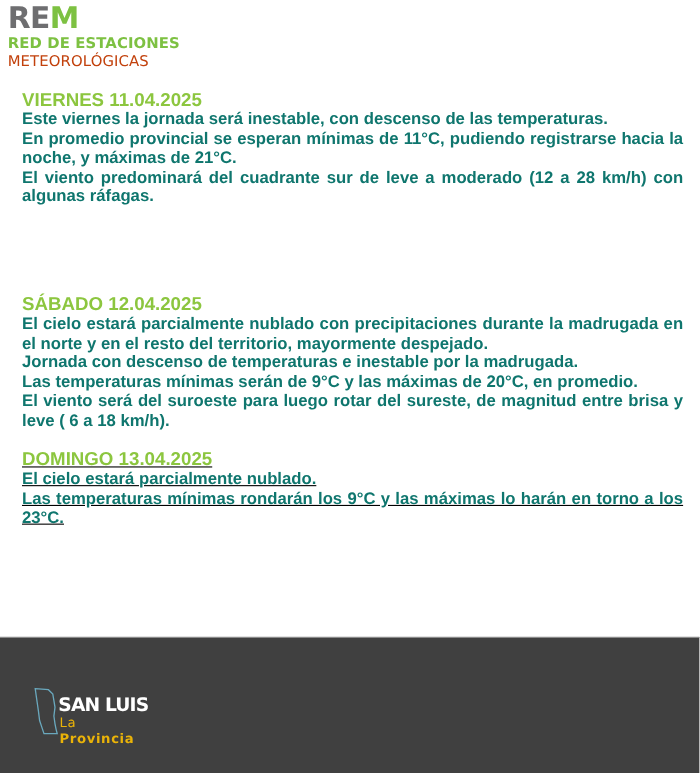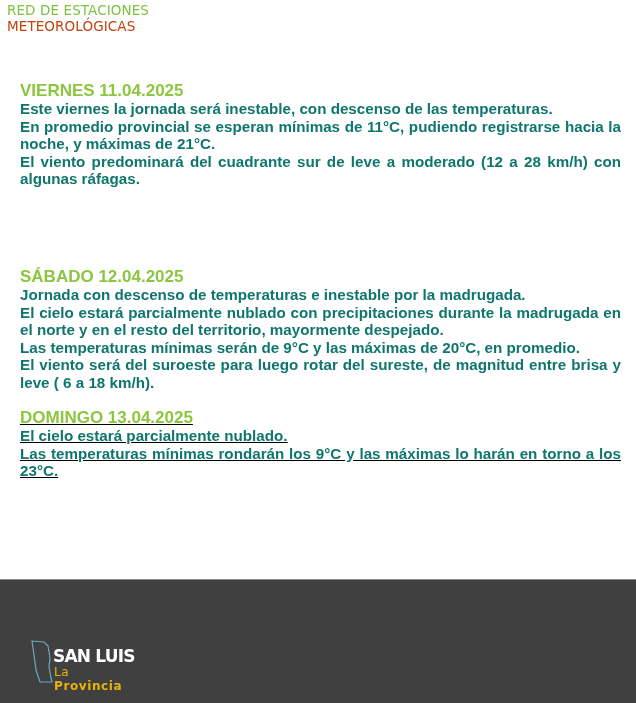--- a/index.html
+++ b/index.html
@@ -4,57 +4,58 @@
 <style>
   html, body { margin: 0; padding: 0; }
   body {
     width: 636px; height: 703px; background: #ffffff; position: relative; overflow: hidden;
     font-family: "Liberation Sans", sans-serif;
   }
   .logo { position: absolute; left: 7px; top: 2px; }
   .logo-rem { font-family: "DejaVu Sans", sans-serif; font-weight: bold; font-size: 27px; line-height: 30px; letter-spacing: -0.5px; }
   .logo-re { color: #6e6e70; }
   .logo-m { color: #7dc142; }
-  .logo-line1 { font-family: "DejaVu Sans", sans-serif; font-size: 13.5px; line-height: 16px; color: #7dc142; letter-spacing: 0.1px; }
+  .logo-line1 { font-family: "DejaVu Sans", sans-serif; font-size: 13.5px; line-height: 16px; color: #7dc142; letter-spacing: 0.1px; font-weight: bold; }
   .logo-line2 { font-family: "DejaVu Sans", sans-serif; font-size: 13.5px; line-height: 16px; color: #c2410c; letter-spacing: 0.1px; }
 
   .content { position: absolute; left: 20px; width: 601px; top: 82px; }
   .day { margin-bottom: 0; }
   .day-title { color: #8cc63f; font-weight: bold; font-size: 17px; line-height: 18px; }
   .para { color: #0f766e; font-weight: bold; font-size: 15.2px; line-height: 17.6px; text-align: justify; text-align-last: left; margin: 0; }
   .day1 { position: absolute; top: 0; left: 0; width: 601px; }
   .day2 { position: absolute; top: 186px; left: 0; width: 601px; }
   .day3 { position: absolute; top: 327px; left: 0; width: 601px; text-decoration: underline; }
 
   .footer { position: absolute; left: 0; top: 579px; width: 636px; height: 124px; background: #404040; border-top: 1px solid #8a8a8a; }
-  .sl-logo { position: absolute; left: 30px; top: 60px; width: 110px; height: 44px; }
+  .sl-logo { position: absolute; left: 30px; top: 45px; width: 110px; height: 44px; }
   .sl-map { position: absolute; left: 0; top: 0; }
   .sl-name { position: absolute; left: 23px; top: 7px; color: #ffffff; font-family: "DejaVu Sans", sans-serif; font-weight: bold; font-size: 17px; letter-spacing: -0.8px; line-height: 18px; }
   .sl-sub { position: absolute; left: 24px; top: 25px; color: #eab308; font-family: "DejaVu Sans", sans-serif; font-size: 12px; letter-spacing: 0.6px; line-height: 14px; }
   .sl-sub b { font-weight: bold; }
 </style>
 </head>
 <body>
 
 <div class="logo">
+  <div class="logo-rem"><span class="logo-re">RE</span><span class="logo-m">M</span></div>
   <div class="logo-line1">RED DE ESTACIONES</div>
   <div class="logo-line2">METEOROLÓGICAS</div>
 </div>
 
 <div class="content">
   <div class="day day1">
     <div class="day-title">VIERNES 11.04.2025</div>
     <p class="para">Este viernes la jornada será inestable, con descenso de las temperaturas.</p>
     <p class="para">En promedio provincial se esperan mínimas de 11°C, pudiendo registrarse hacia la noche, y máximas de 21°C.</p>
     <p class="para">El viento predominará del cuadrante sur de leve a moderado (12 a 28 km/h) con algunas ráfagas.</p>
   </div>
   <div class="day day2">
     <div class="day-title">SÁBADO 12.04.2025</div>
+    <p class="para">El cielo estará parcialmente nublado con precipitaciones durante la madrugada en el norte y en el resto del territorio, mayormente despejado.</p>
     <p class="para">Jornada con descenso de temperaturas e inestable por la madrugada.</p>
-    <p class="para">El cielo estará parcialmente nublado con precipitaciones durante la madrugada en el norte y en el resto del territorio, mayormente despejado.</p>
     <p class="para">Las temperaturas mínimas serán de 9°C y las máximas de 20°C, en promedio.</p>
     <p class="para">El viento será del suroeste para luego rotar del sureste, de magnitud entre brisa y leve ( 6 a 18 km/h).</p>
   </div>
   <div class="day day3">
     <div class="day-title">DOMINGO 13.04.2025</div>
     <p class="para">El cielo estará parcialmente nublado.</p>
     <p class="para">Las temperaturas mínimas rondarán los 9°C y las máximas lo harán en torno a los 23°C.</p>
   </div>
 </div>
 

